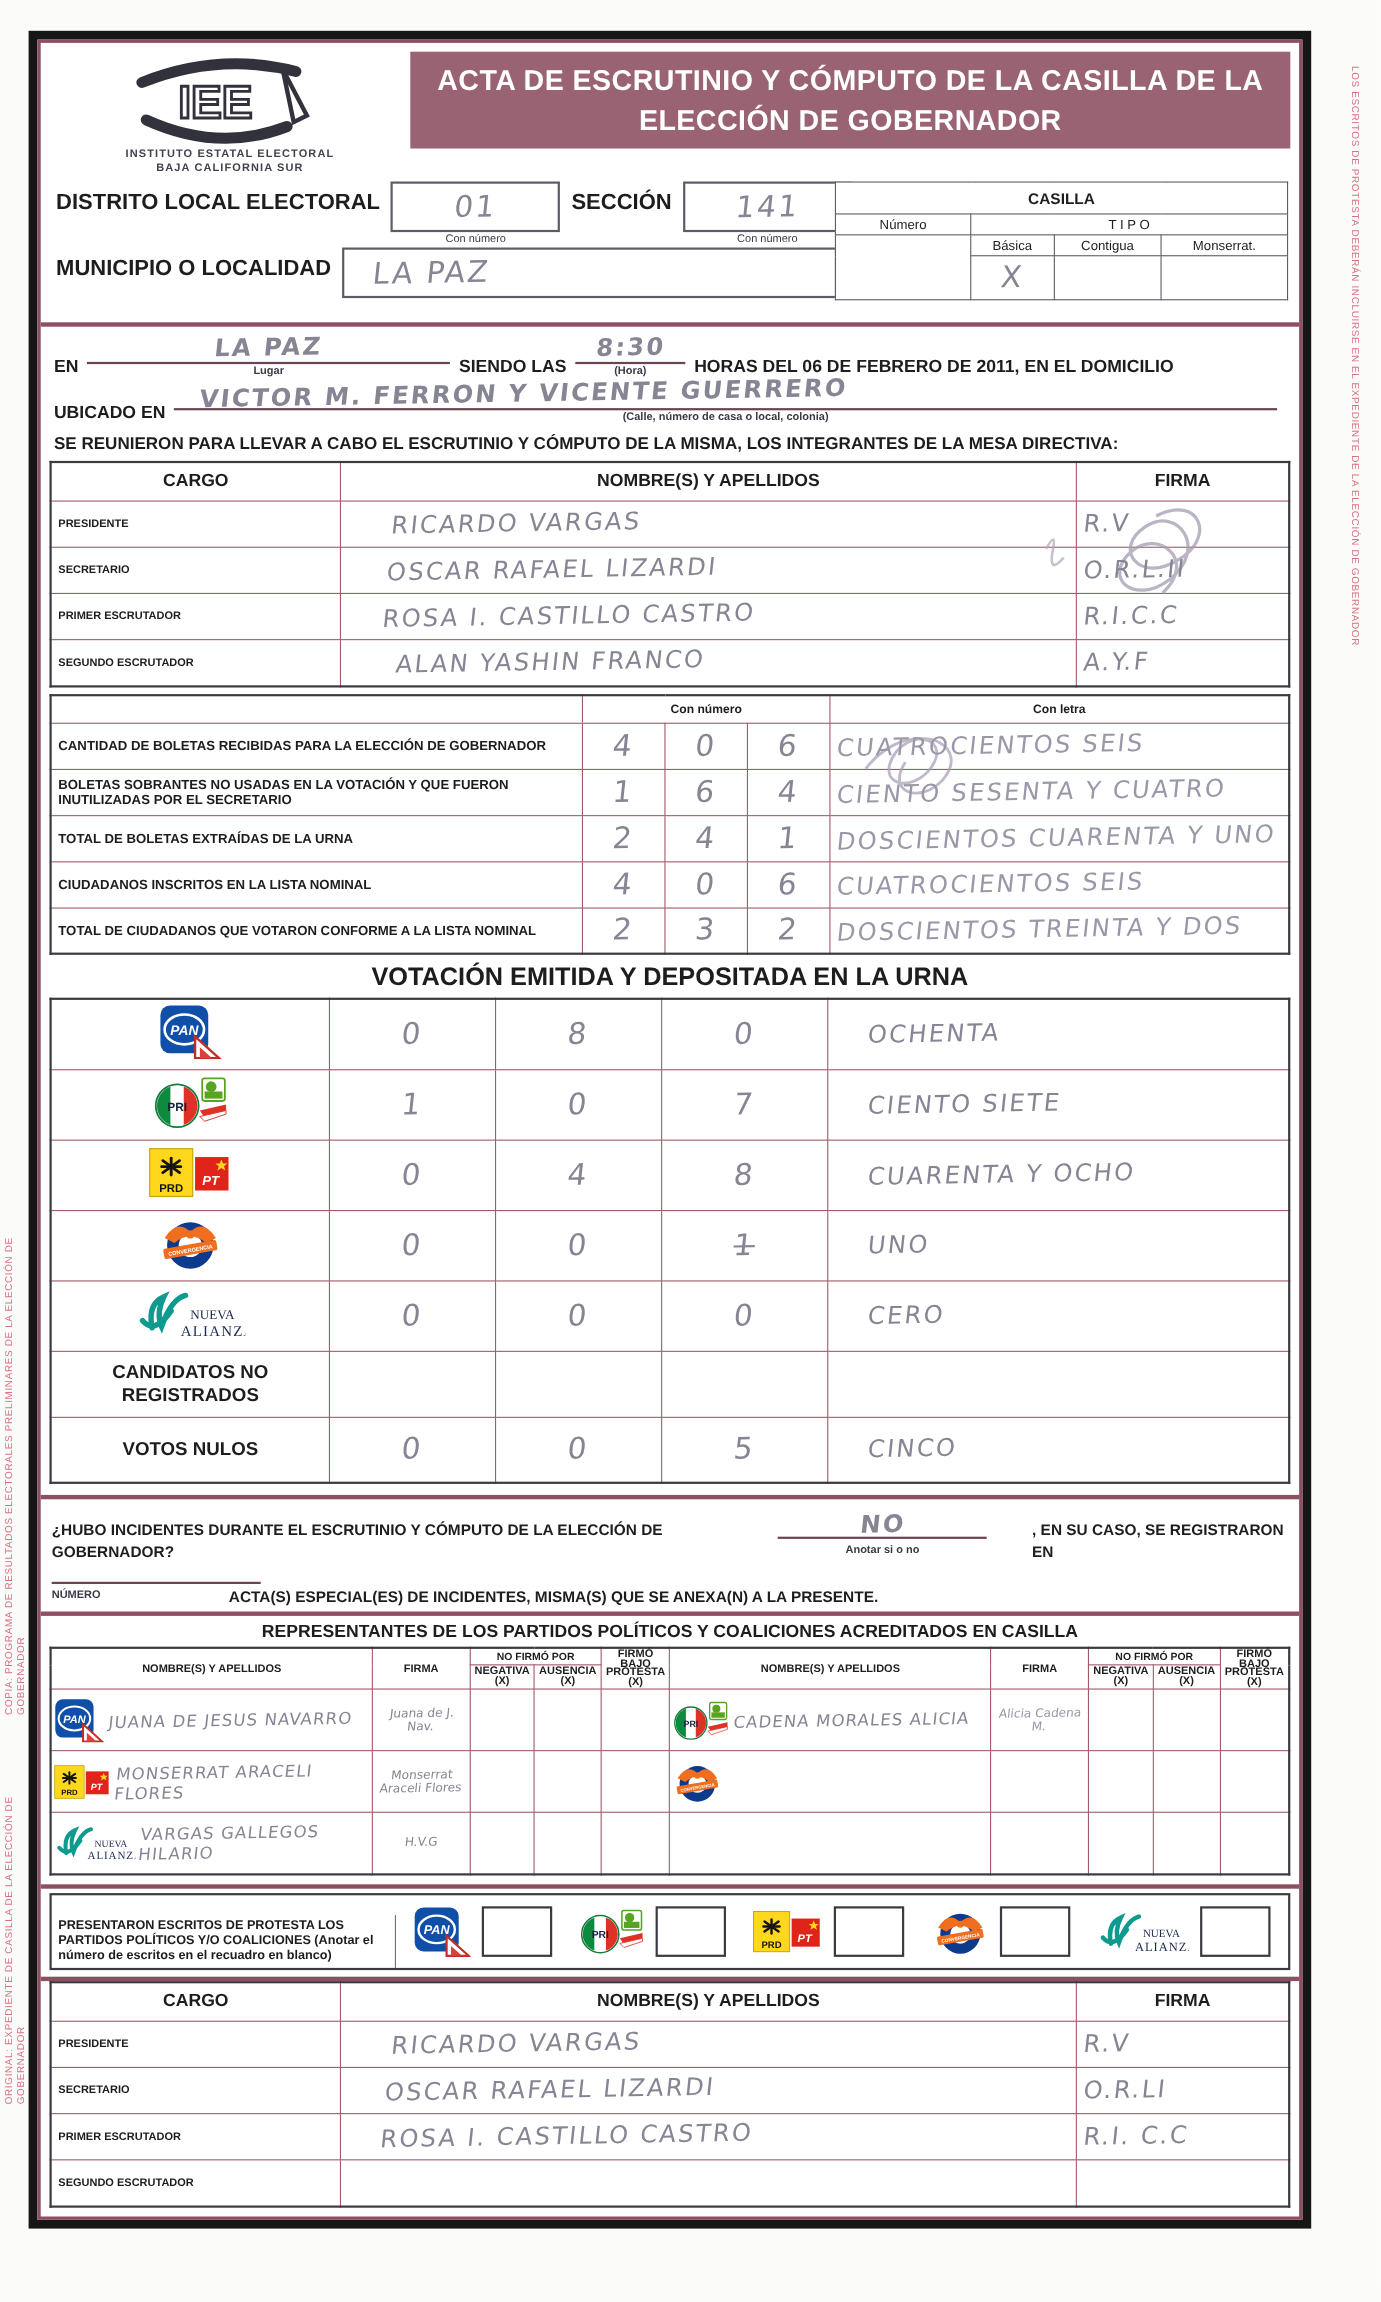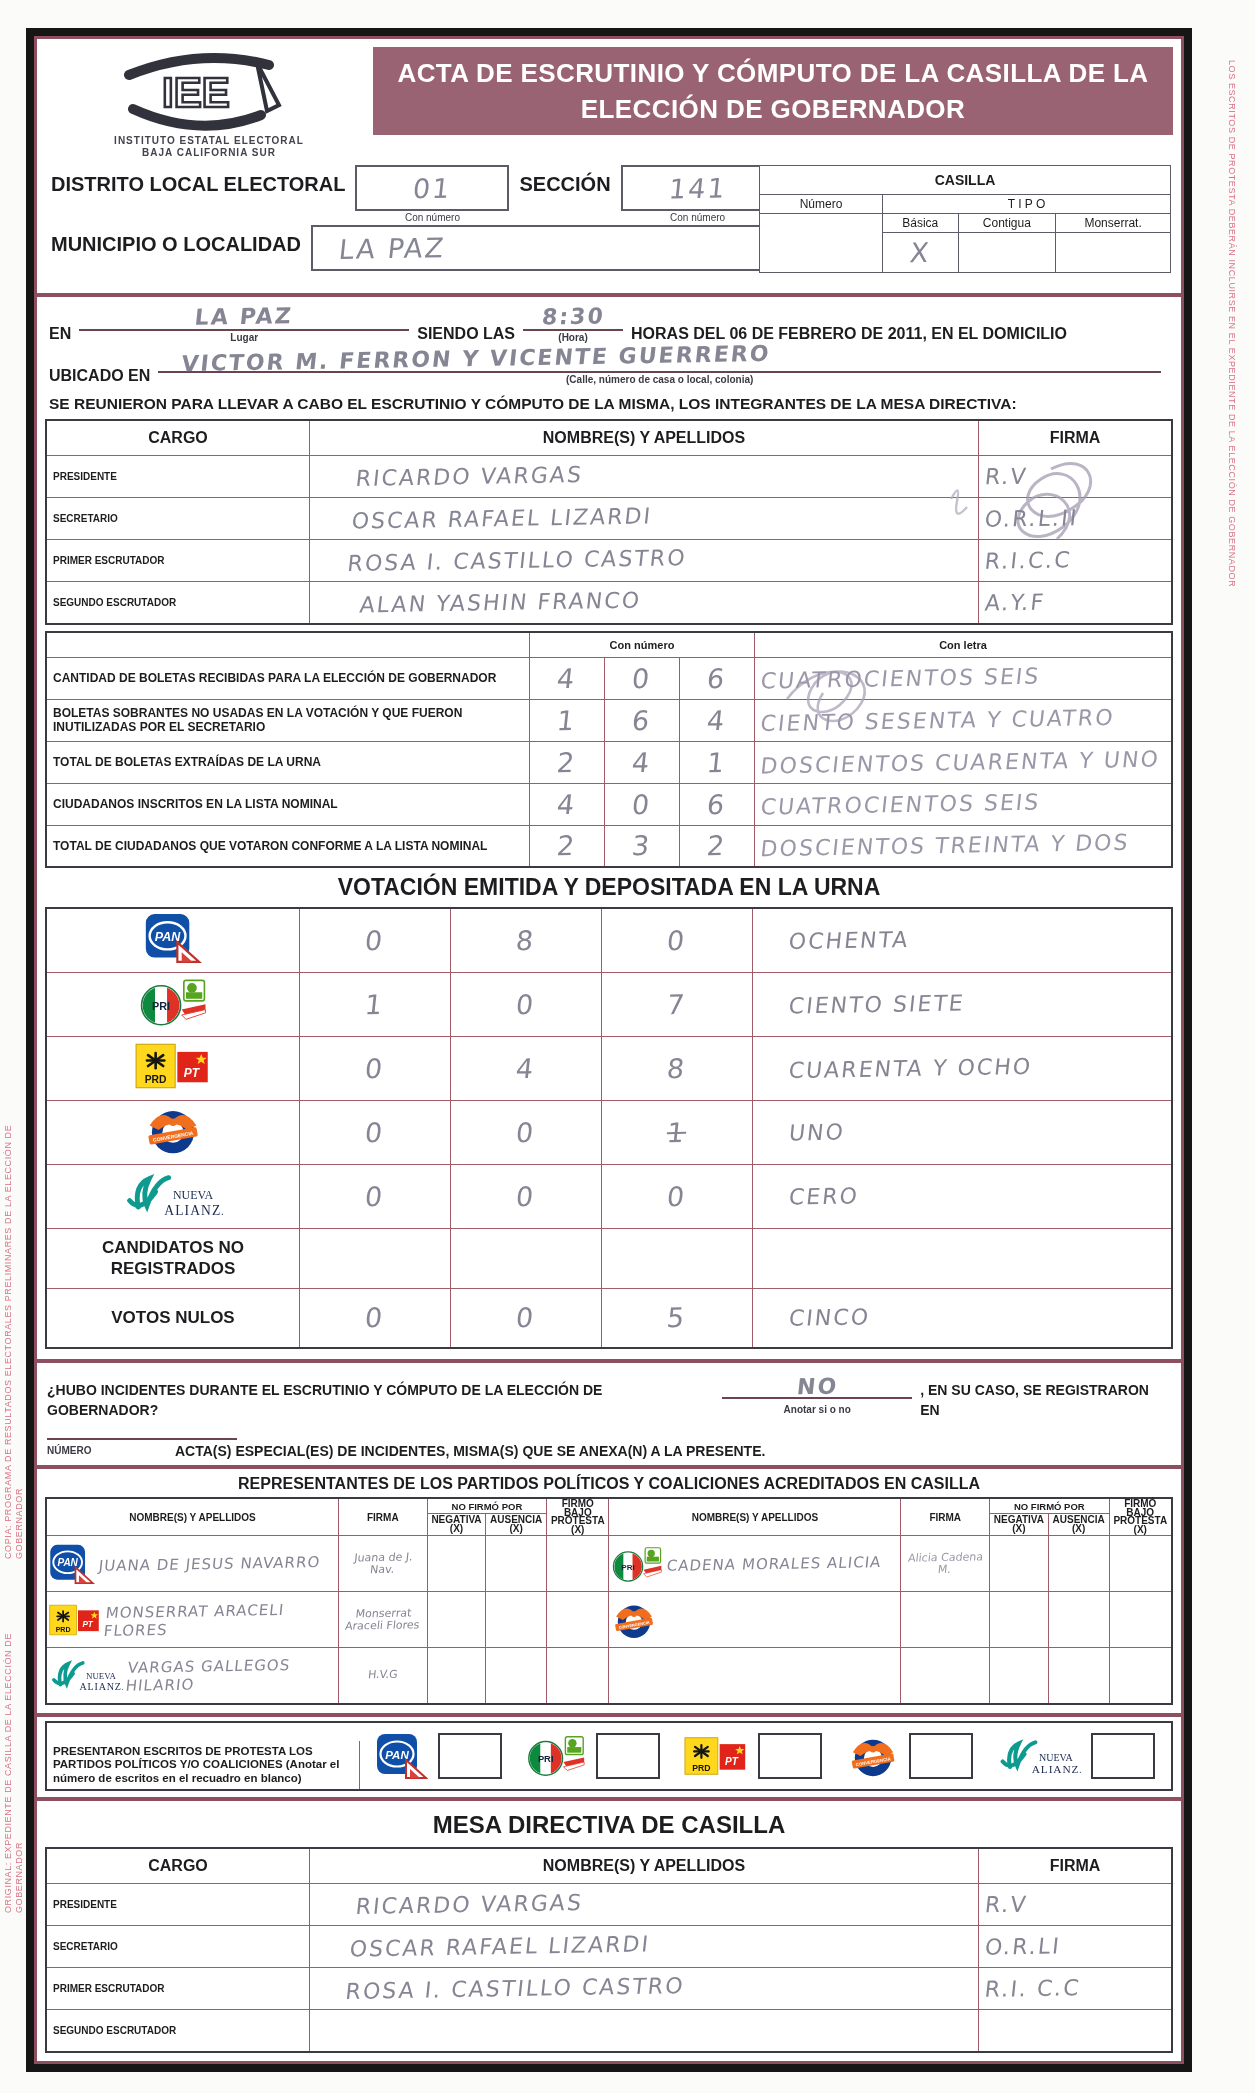--- a/index.html
+++ b/index.html
@@ -70,21 +70,21 @@
   
   .vtitle{font-weight:bold;font-size:23px;text-align:center;margin:6px 0;}
   .party-cell{width:240px;text-align:center;}
   .vnum{width:138px;text-align:center;}
   .vrow{height:64px;}
   .vrow-s{height:60px;}
   .bigl{font-weight:bold;font-size:17px;text-align:center;line-height:21px;}
 
   
   .inc{margin:8px 2px 4px;font-weight:bold;font-size:14px;line-height:20px;}
-  .inc .iline{font-size:14px;margin:0;}
+  .inc .iline{font-size:14px;margin:0;gap:33px;}
   .inc .bl{min-width:170px;}
 
   
   .repttl{font-weight:bold;font-size:16px;text-align:center;margin:6px 0 4px;}
   table.reps td{font-size:10px;text-align:center;vertical-align:middle;padding:1px 2px;}
   .rh{font-weight:bold;font-size:11px;}
   .rh-xs{font-weight:bold;font-size:7.5px;line-height:8.5px;}
   .repname{display:flex;align-items:center;gap:4px;text-align:left;}
   .reprow{height:56px;}
   .repfirma{width:78px;}
@@ -585,21 +585,20 @@
               </svg>
               <span class="pbox">
                 <span class="hw"></span>
               </span>
             </div>
     </div>
   </div>
 
   <hr class="divider" style="margin-top:6px;margin-bottom:0">
 
-  <div class="mdtitle">MESA DIRECTIVA DE CASILLA</div>
   <table class="grid">
     <tbody>
             <tr>
       <th class="th" style="width:250px">CARGO</th>
       <th class="th">NOMBRE(S) Y  APELLIDOS</th>
       <th class="th" style="width:180px">FIRMA</th>
     </tr>
     <tr class="mesarow">
       <td class="cargo">PRESIDENTE</td>
       <td><span class="hw" style="margin-left:40px">RICARDO  VARGAS</span></td>

